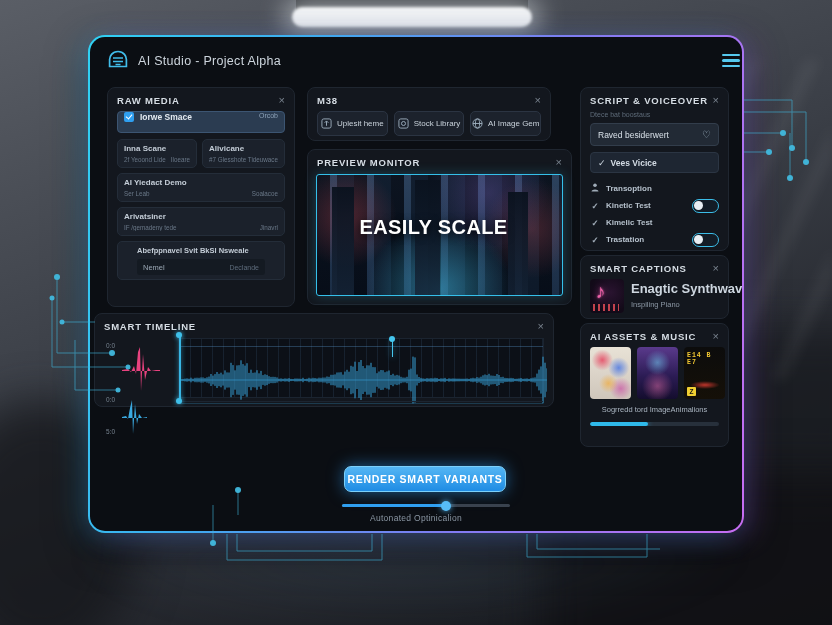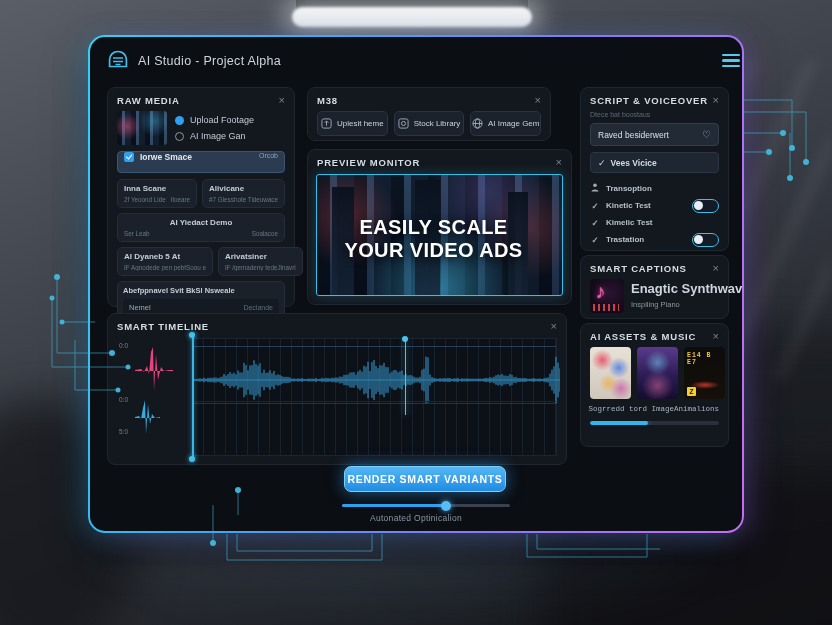--- a/index.html
+++ b/index.html
@@ -56,25 +56,25 @@
   .dot-icon{width:9px;height:9px;border-radius:50%;background:#2f9ff0;flex:none;}
   .ring-icon{width:9px;height:9px;border-radius:50%;border:1.5px solid #8b97a3;box-sizing:border-box;flex:none;}
   .sel-row{display:flex;align-items:flex-start;gap:6px;background:#2b3c51;border:1px solid #3c5572;border-radius:4px;
     height:20px;padding:0 6px;margin-bottom:6px;cursor:pointer;}
   .checkbox{width:10px;height:10px;border-radius:2px;background:#2f9ff0;flex:none;position:relative;}
   .checkbox:after{content:"";position:absolute;left:2.5px;top:1px;width:3px;height:5px;border:solid #fff;border-width:0 1.5px 1.5px 0;transform:rotate(40deg);}
   .sel-label{font-size:8.5px;font-weight:bold;color:#e2e9f0;flex:1;}
   .sel-meta{font-size:7px;color:#8da2b8;}
   .card-grid{display:flex;gap:5px;margin-bottom:5px;}
   .m-card{background:#1b212b;border:1px solid #242d39;border-radius:5px;padding:4px 6px;box-sizing:border-box;flex:1;height:29px;cursor:pointer;}
-  .m-card.wide{flex:none;width:100%;text-align:center;}
+  .m-card.wide{flex:none;width:100%;}
   .m-title{font-size:8px;font-weight:bold;color:#c4cdd7;white-space:nowrap;overflow:hidden;}
   .m-sub{display:flex;justify-content:space-between;margin-top:3px;}
   .m-sub span{font-size:6.3px;color:#697787;white-space:nowrap;overflow:hidden;}
-  .note-card{background:#1b212b;border:1px solid #242d39;border-radius:5px;padding:4px 5px;}
+  .note-card{background:#1b212b;border:1px solid #242d39;border-radius:5px;padding:4px 19px;}
   .note-title{font-size:7.5px;font-weight:bold;color:#c4cdd7;margin-bottom:4px;white-space:nowrap;overflow:hidden;}
   .note-row{display:flex;justify-content:space-between;align-items:center;background:#141a22;border-radius:3px;height:16px;padding:0 6px;cursor:pointer;}
   .note-row .nr-l{font-size:7.5px;color:#9aa7b4;}
   .note-row .nr-r{font-size:7px;color:#5d6b7b;}
   
   #media-toolbar{left:217px;top:50px;width:244px;height:54px;}
   .tool-row{display:flex;gap:6px;}
   .tool-btn{flex:1;height:23px;background:#1c222c;border:1px solid #2b3442;border-radius:5px;display:flex;align-items:center;justify-content:center;gap:5px;cursor:pointer;}
   .tool-btn span{font-size:8px;color:#c9d2db;white-space:nowrap;text-align:center;}
   .tool-btn svg{flex:none;}
@@ -130,26 +130,26 @@
   .a-thumb.t2{background:
       radial-gradient(circle at 50% 30%,rgba(120,220,255,.5),transparent 30%),
       radial-gradient(circle at 50% 75%,rgba(250,120,180,.45),transparent 35%),
       linear-gradient(180deg,#5a3a8c 0%,#2c1c55 55%,#140d2e 100%);}
   .a-thumb.t3{background:linear-gradient(180deg,#0c0c0c,#151008);}
   .t3-text{position:absolute;left:3px;top:5px;font-family:"Liberation Mono",monospace;font-size:6.5px;font-weight:bold;color:#f2c832;letter-spacing:1px;}
   .t3-red{position:absolute;left:6px;bottom:10px;width:30px;height:8px;
     background:radial-gradient(ellipse,rgba(220,60,50,.85),transparent 70%);filter:blur(.5px);}
   .t3-badge{position:absolute;left:3px;bottom:3px;width:9px;height:9px;background:#f2d032;color:#141414;
     font-size:6.5px;font-weight:bold;text-align:center;line-height:9px;border-radius:1px;}
-  .asset-labels{display:flex;justify-content:flex-end;margin-top:6px;font-family:Liberation Mono, monospace;}
+  .asset-labels{display:flex;justify-content:center;margin-top:6px;}
   .asset-labels span{font-size:7.5px;color:#aab5c1;white-space:nowrap;}
   .progress{margin-top:8px;height:4px;border-radius:2px;background:#27303b;overflow:hidden;}
   .progress .fill{height:100%;background:#2fb9ea;border-radius:2px;box-shadow:0 0 6px rgba(47,185,234,.8);}
   
-  #timeline{left:17px;top:276px;width:460px;height:152px;}
+  #timeline{left:4px;top:276px;width:460px;height:94px;}
   .tl-body{position:absolute;left:9px;top:24px;right:9px;bottom:8px;}
   .tl-gutter{position:absolute;left:0;top:0;width:70px;height:100%;}
   .tl-label{position:absolute;font-size:6.5px;color:#76828f;}
   .tl-grid{position:absolute;left:74px;top:0;right:0;bottom:0;background:#0c1017;border:1px solid #1b2430;box-sizing:border-box;}
   .tl-grid .vlines{position:absolute;inset:0;
     background:repeating-linear-gradient(90deg,rgba(95,150,205,.13) 0 1px,transparent 1px 11px);}
   .tl-ruler{position:absolute;left:0;right:0;top:7px;height:1px;background:rgba(90,150,200,.35);}
   .tl-sep{position:absolute;left:0;right:0;top:62px;height:1px;background:#1c2531;}
   .tl-sep2{position:absolute;left:0;right:0;top:64px;height:1px;background:rgba(57,169,224,.25);}
   .tl-start{position:absolute;left:0;top:-4px;bottom:-4px;width:1.5px;background:#38b6e4;box-shadow:0 0 5px rgba(56,182,228,.8);}
@@ -199,33 +199,20 @@
             <span></span>
             <span></span>
           </div>
       </div>
 
       <div class="panel" id="raw-media">
         <div class="panel-head">
           <span class="panel-title">RAW MEDIA</span>
           <span class="close-x">×</span>
         </div>
-        <div class="media-row">
-          <div class="media-thumb"></div>
-          <div class="media-opts">
-            <div class="media-opt">
-              <span class="dot-icon"></span>
-              <span>Upload Footage</span>
-            </div>
-            <div class="media-opt">
-              <span class="ring-icon"></span>
-              <span>AI Image Gan</span>
-            </div>
-          </div>
-        </div>
         <div class="sel-row">
           <span class="checkbox"></span>
           <span class="sel-label">Iorwe Smace</span>
           <span class="sel-meta">Orcob</span>
         </div>
         <div class="card-grid">
           <div class="m-card">
             <div class="m-title">Inna Scane</div>
             <div class="m-sub">
                 <span>2f Yeoond Lide</span>
@@ -244,27 +231,20 @@
           <div class="m-card wide">
             <div class="m-title">AI Yiedact Demo</div>
             <div class="m-sub">
                 <span>Ser Leab</span>
                 <span>Soalacoe</span>
               </div>
           </div>
         </div>
         <div class="card-grid">
           <div class="m-card">
-            <div class="m-title">AI Dyaneb 5 At</div>
-            <div class="m-sub">
-                <span>IF Agnodede pen pebt</span>
-                <span>Soou e</span>
-              </div>
-          </div>
-          <div class="m-card">
             <div class="m-title">Arivatsiner</div>
             <div class="m-sub">
                 <span>IF /gemadeny tede</span>
                 <span>Jinavrl</span>
               </div>
           </div>
         </div>
         <div class="note-card">
           <div class="note-title">Abefppnavel Svit BkSl Nsweale</div>
           <div class="note-row">
@@ -309,21 +289,20 @@
         <div class="panel-head">
           <span class="panel-title">PREVIEW MONITOR</span>
           <span class="close-x">×</span>
         </div>
         <div class="video">
           <div class="tower" style="left:6%;top:10%;width:9%;height:90%;"></div>
           <div class="tower" style="left:40%;top:4%;width:10%;height:96%;"></div>
           <div class="tower" style="left:78%;top:14%;width:8%;height:86%;"></div>
           <div class="headline">
             <div>EASILY SCALE</div>
-            <div>YOUR VIDEO ADS</div>
           </div>
         </div>
       </div>
 
       <div class="panel" id="script-panel">
         <div class="panel-head">
           <span class="panel-title">SCRIPT &amp; VOICEOVER</span>
           <span class="close-x">×</span>
         </div>
         <div class="sub-label">Dtece bat boostaus</div>

